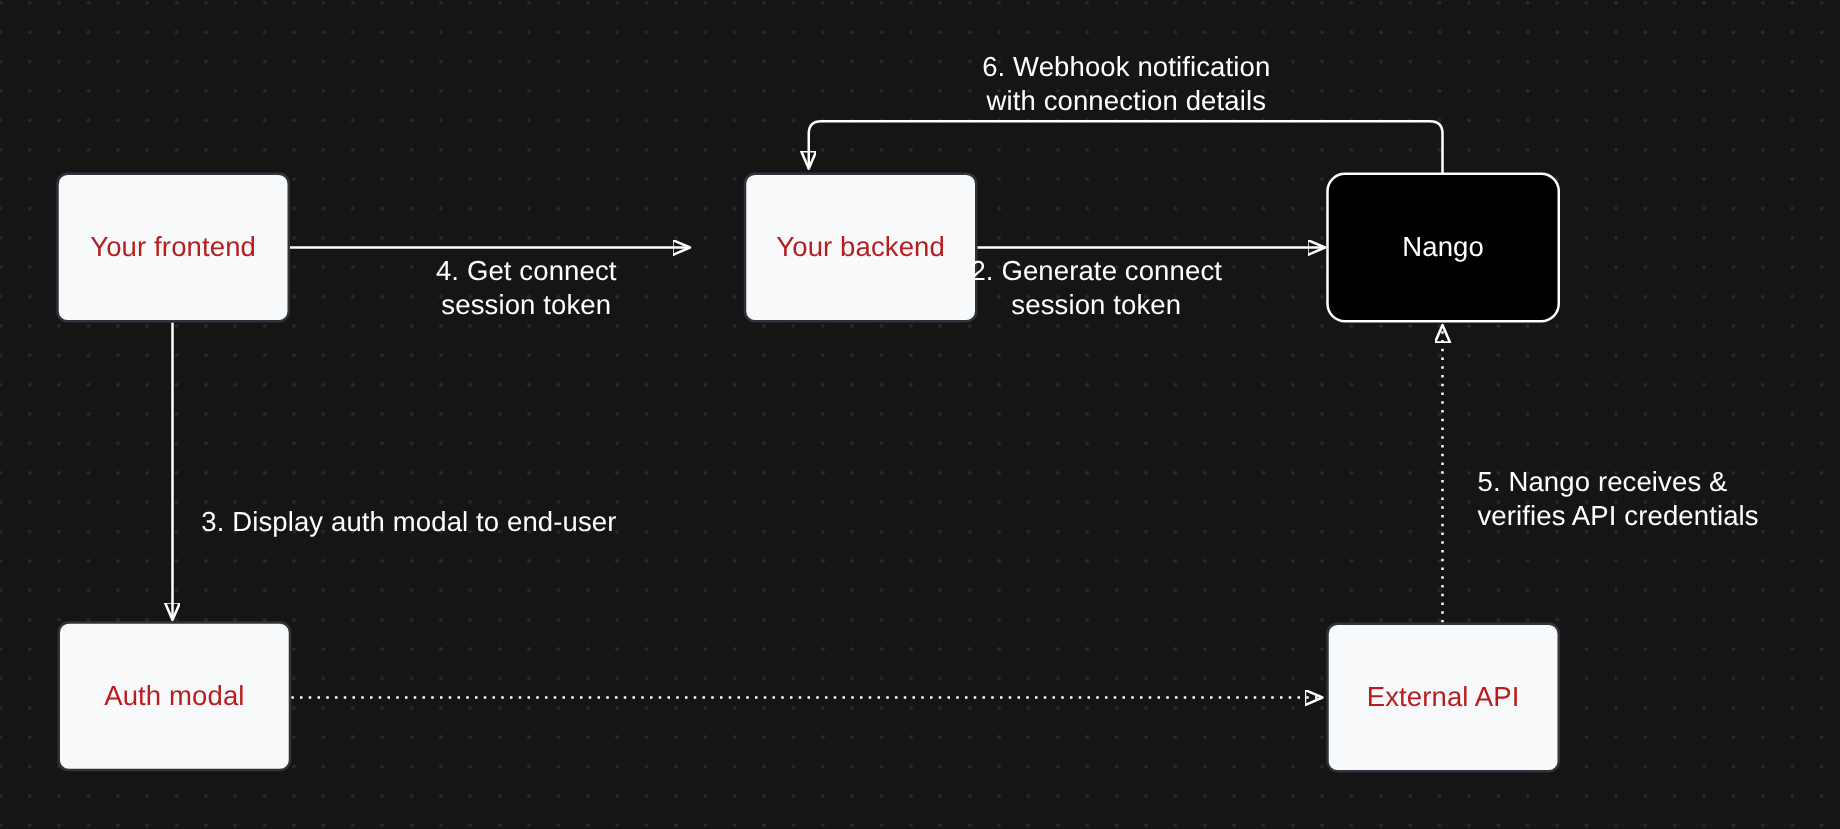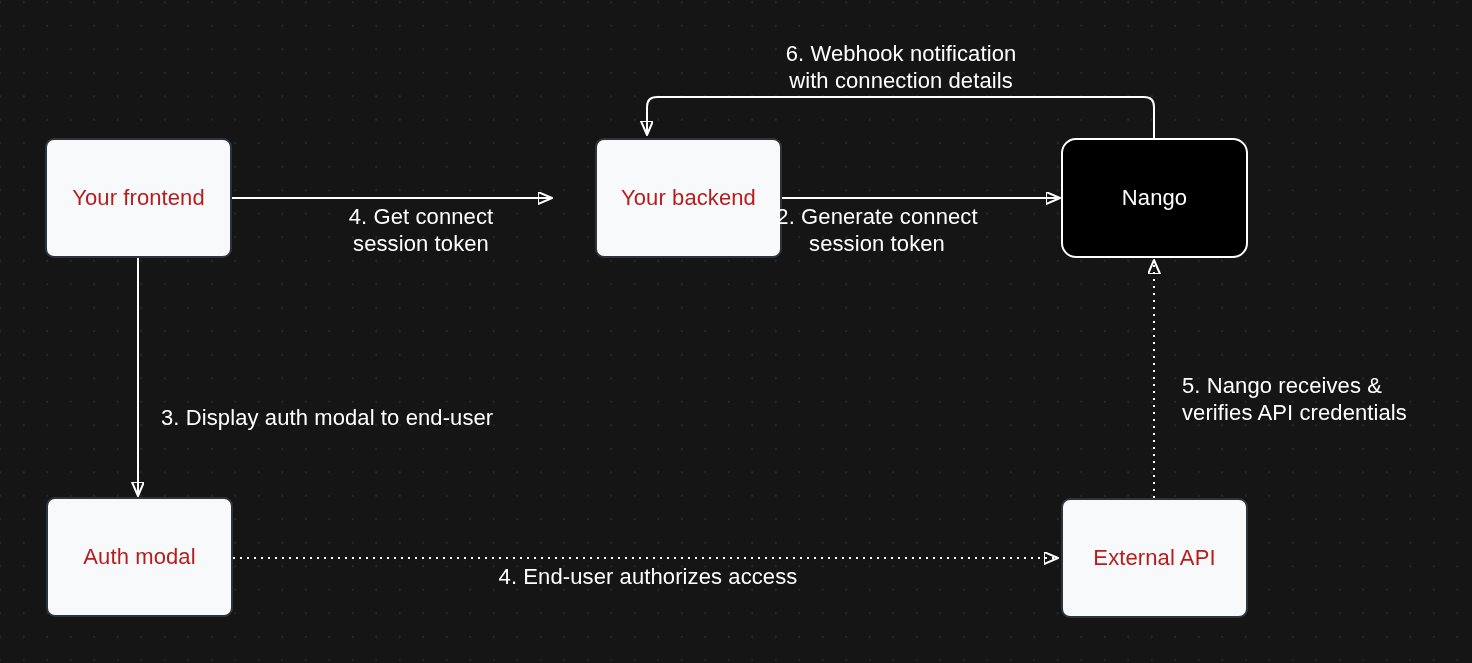--- a/index.html
+++ b/index.html
@@ -115,21 +115,20 @@
   </div>
 
   <div class="edge-label center" style="left:281px; top:203px; width:280px;">4. Get connect
 session token</div>
 
   <div class="edge-label center" style="left:737px; top:203px; width:280px;">2. Generate connect
 session token</div>
 
   <div class="edge-label left" style="left:161px; top:365px; width:420px;margin-top:39px;">3. Display auth modal to end-user</div>
 
-  <div class="edge-label center" style="left:478px; top:563px; width:340px;">4. End-user authorizes access</div>
 
   <div class="edge-label left" style="left:1182px; top:372px; width:290px;">5. Nango receives &amp;
 verifies API credentials</div>
 
   <div class="edge-label center" style="left:731px; top:40px; width:340px;">6. Webhook notification
 with connection details</div>
 
 </div>
 
 </body></html>

